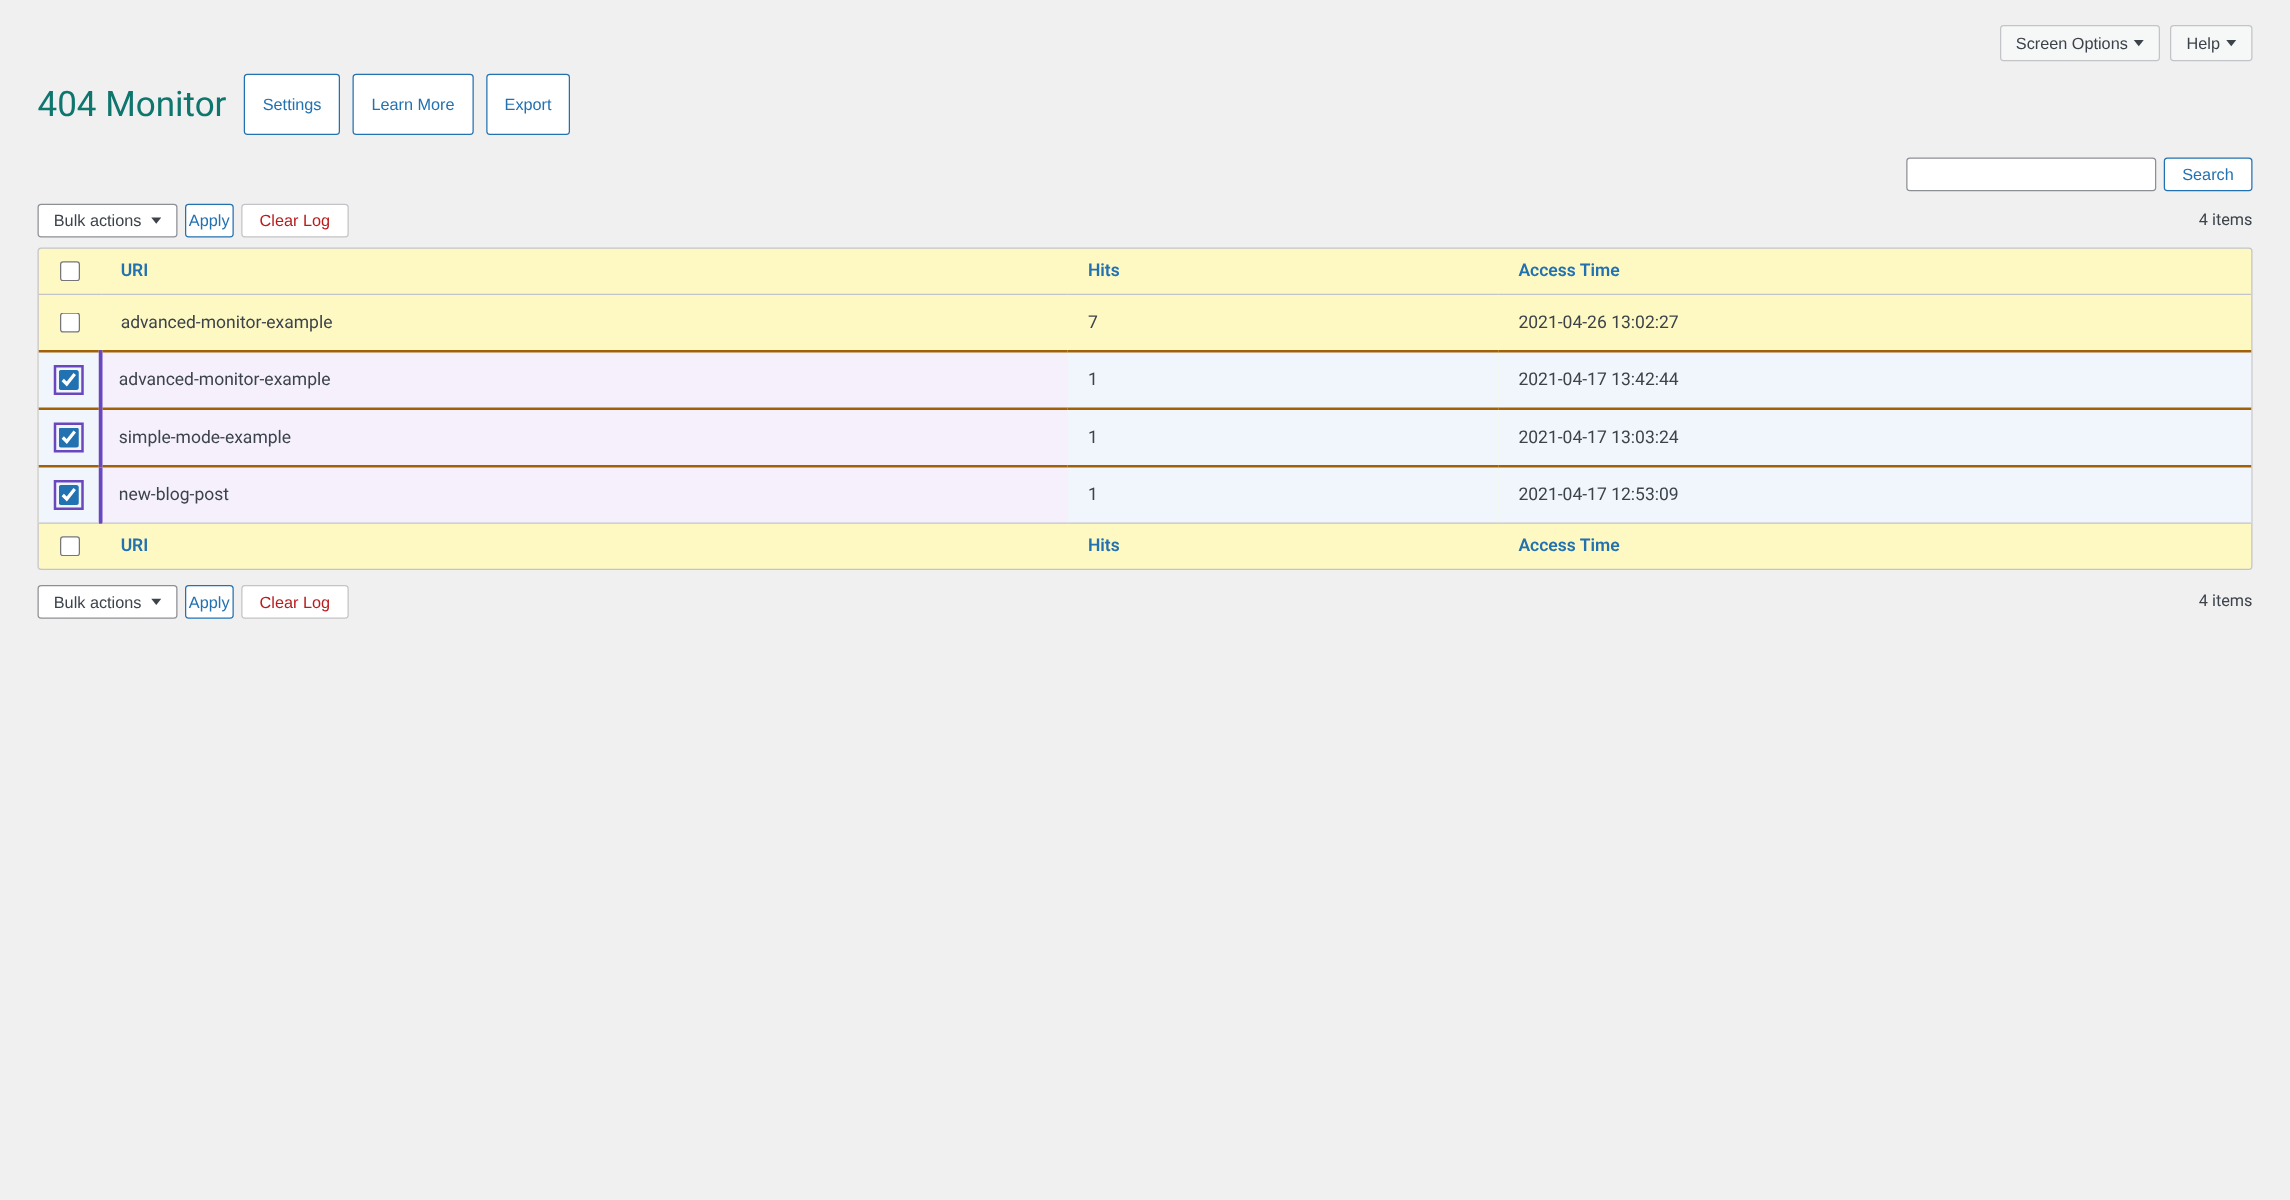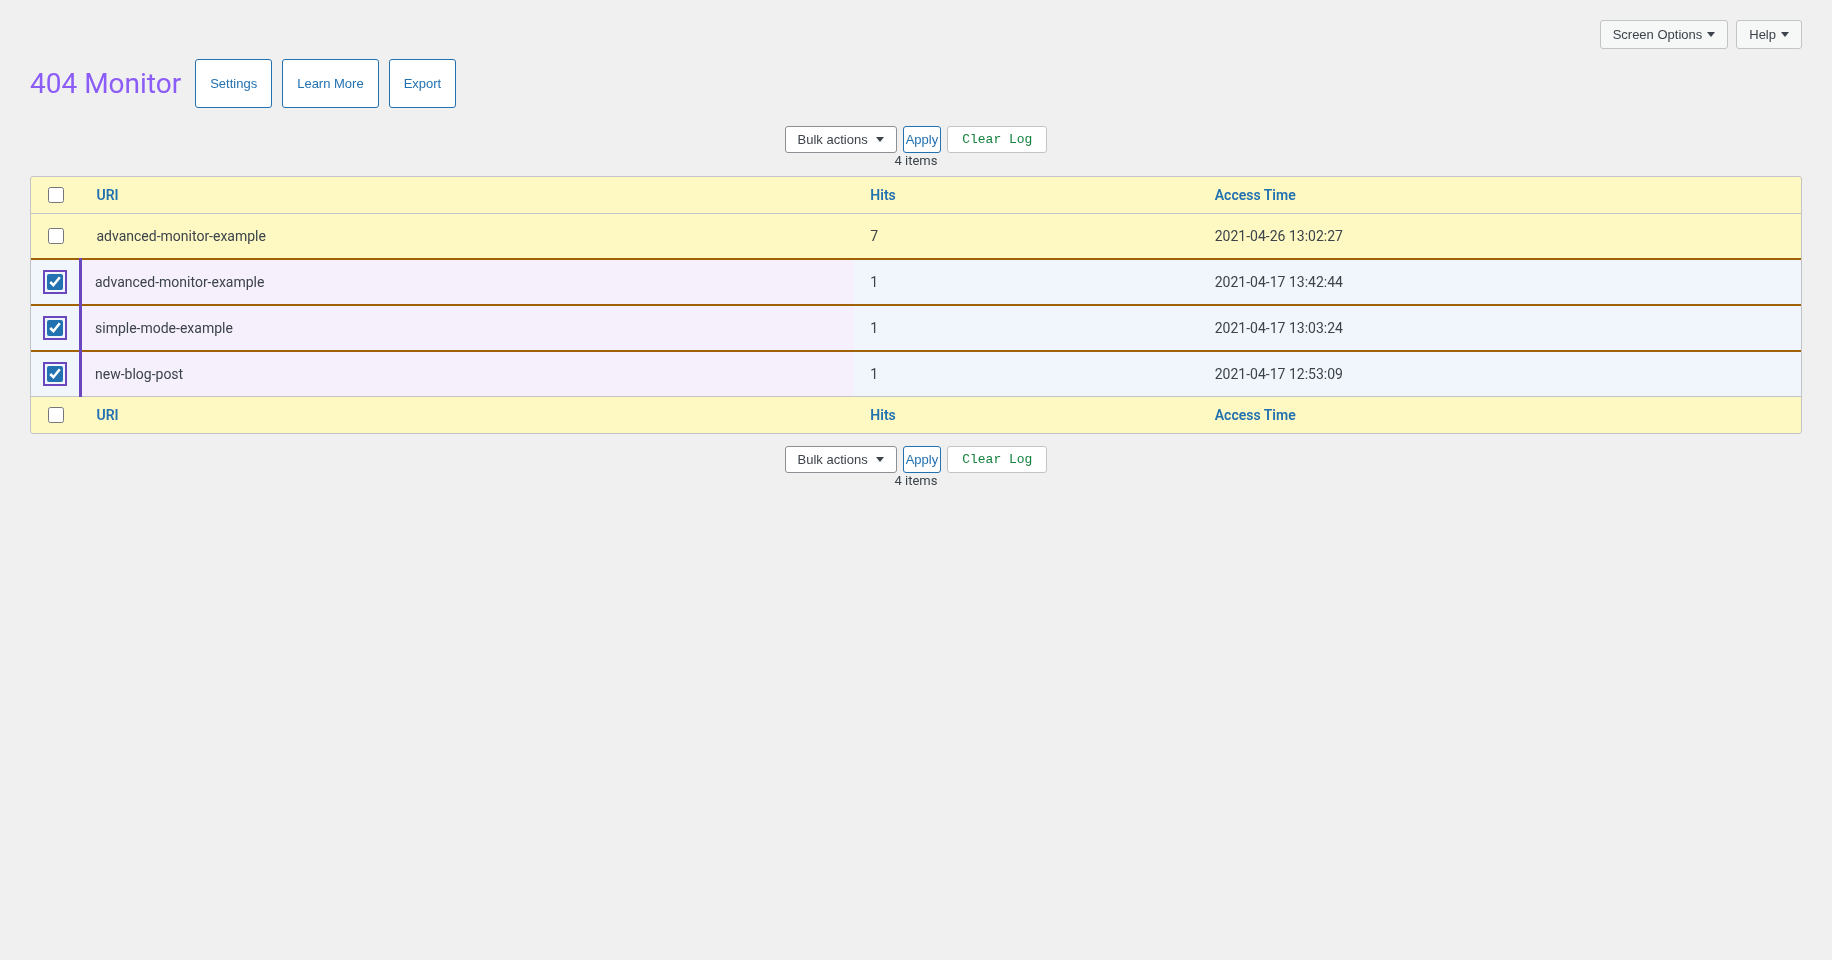--- a/index.html
+++ b/index.html
@@ -35,21 +35,21 @@
     }
     .header-row {
       display: flex;
       align-items: center;
       gap: 10px;
       margin-bottom: 18px;
     }
     .page-title {
       font-size: 28px;
       font-weight: 400;
-      color: #8b5cf6;
+      color: #0f766e;
       margin-right: 4px;
     }
     .header-btn {
       background: #fff;
       border: 1px solid #2271b1;
       border-radius: 3px;
       padding: 16px 14px;
       font-size: 13px;
       color: #2271b1;
       cursor: pointer;
@@ -78,21 +78,20 @@
       padding: 5px 14px;
       font-size: 13px;
       color: #2271b1;
       cursor: pointer;
     }
     .toolbar {
       display: flex;
       align-items: center;
       justify-content: space-between;
       margin-bottom: 8px;
-      flex-direction: column;
     }
     .toolbar-left {
       display: flex;
       align-items: center;
       gap: 6px;
     }
     .bulk-actions-btn {
       background: #fff;
       border: 1px solid #8c8f94;
       border-radius: 3px;
@@ -112,23 +111,22 @@
       font-size: 13px;
       color: #2271b1;
       cursor: pointer;
     }
     .clear-log-btn {
       background: #fff;
       border: 1px solid #c3c4c7;
       border-radius: 3px;
       padding: 5px 14px;
       font-size: 13px;
-      color: #15803d;
-      cursor: pointer;
-      font-family: Liberation Mono, monospace;
+      color: #b91c1c;
+      cursor: pointer;
     }
     .items-count {
       font-size: 13px;
       color: #3c434a;
     }
     .table-wrap {
       background: #fef9c3;
       border: 1px solid #c3c4c7;
       border-radius: 3px;
     }
@@ -225,20 +223,24 @@
     </button>
   </div>
 
   <div class="header-row">
     <h1 class="page-title">404 Monitor</h1>
     <button class="header-btn">Settings</button>
     <button class="header-btn">Learn More</button>
     <button class="header-btn">Export</button>
   </div>
 
+  <div class="search-row">
+    <input class="search-input" type="text" placeholder="" style="">
+    <button class="search-btn">Search</button>
+  </div>
 
   <div class="toolbar">
     <div class="toolbar-left">
       <button class="bulk-actions-btn">
         <span>Bulk actions</span>
         <span class="chevron-down"></span>
       </button>
       <button class="apply-btn">Apply</button>
       <button class="clear-log-btn">Clear Log</button>
     </div>

